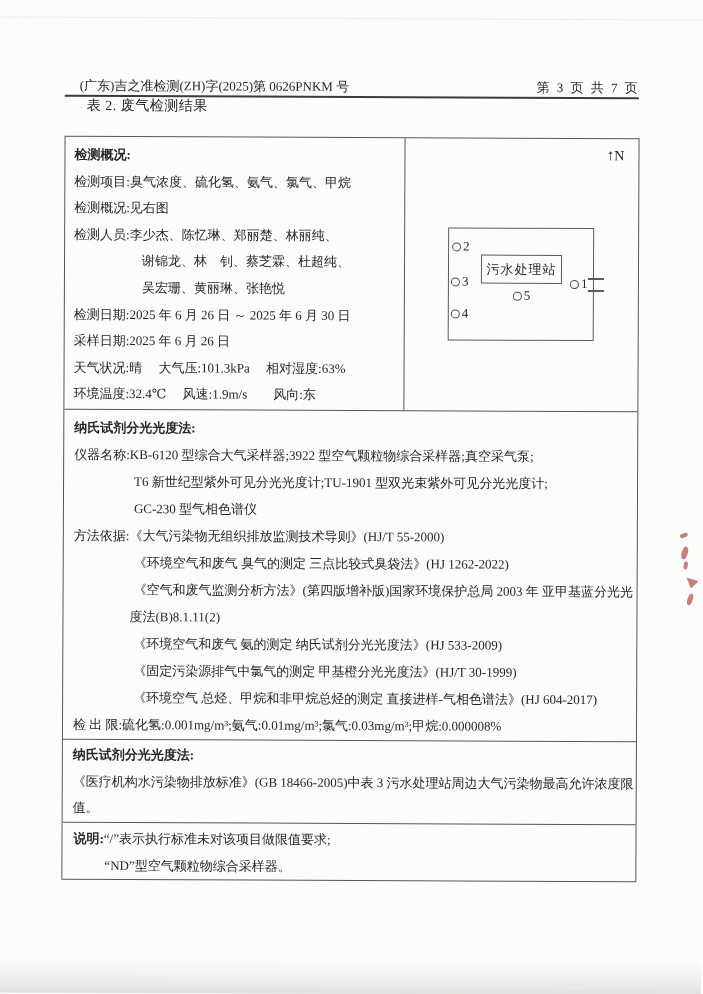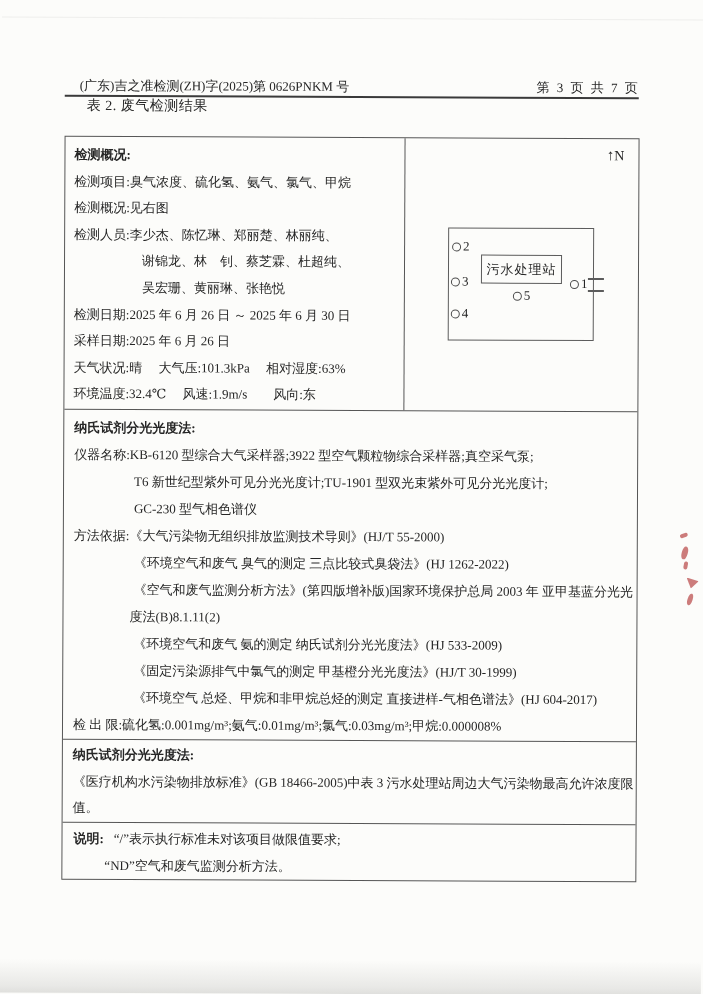--- a/index.html
+++ b/index.html
@@ -34,21 +34,21 @@
   .methods{padding-top:4px;}
   .methods .tline{height:27px;line-height:27px;padding-left:10px;}
   .methods .ind1{padding-left:70px;}
   .methods .ind2{padding-left:66px;}
   .standards{padding-top:2px;}
   .standards .tline{height:26.5px;line-height:26.5px;padding-left:10px;}
   .notes{padding-top:3px;}
   .notes .tline{height:26.5px;line-height:26.5px;padding-left:11px;}
   .notes .ind2{padding-left:42px;}
   .lbl{font-weight:700;text-align:right;}
-  .notes .lbl{margin-right:10px;}
+  .notes .lbl{}
 
   
   .north{position:absolute;right:14px;top:8px;font-size:14px;white-space:pre;}
   .north .arrow{font-size:15px;}
   .site-rect{position:absolute;left:43px;top:89px;width:144px;height:111px;border:1px solid #5c5c5c;}
   .station{position:absolute;left:32px;top:26px;width:81px;height:29px;border:1px solid #5c5c5c;
     font-size:13px;text-align:center;line-height:29px;letter-spacing:1px;box-sizing:border-box;font-family:Liberation Mono, monospace;}
   .pt{position:absolute;width:10px;height:10px;}
   .pt .circ{display:block;width:9px;height:9px;border:1.2px solid #4c4c4c;border-radius:50%;box-sizing:border-box;}
   .pt .num{position:absolute;left:11px;top:-4px;font-size:13px;line-height:15px;}
@@ -137,21 +137,21 @@
         <div class="tline ind1"><span>《环境空气 总烃、甲烷和非甲烷总烃的测定 直接进样-气相色谱法》(HJ 604-2017)</span></div>
         <div class="tline"><span>检 出 限:硫化氢:0.001mg/m³;氨气:0.01mg/m³;氯气:0.03mg/m³;甲烷:0.000008%</span></div>
       </div>
     <div class="row r3 standards">
         <div class="tline"><span class="lbl">纳氏试剂分光光度法:</span></div>
         <div class="tline"><span>《医疗机构水污染物排放标准》(GB 18466-2005)中表 3 污水处理站周边大气污染物最高允许浓度限</span></div>
         <div class="tline"><span>值。</span></div>
       </div>
     <div class="row r4 notes">
         <div class="tline"><span class="lbl">说明:</span><span>“/”表示执行标准未对该项目做限值要求;</span></div>
-        <div class="tline ind2"><span>“ND”空气和废气监测分析方法。</span></div>
+        <div class="tline ind2"><span>“ND”型空气颗粒物综合采样器。</span></div>
       </div>
   </div>
 
   <div class="stamp s1"></div>
   <div class="stamp s2"></div>
   <div class="stamp s3"></div>
   <div class="stamp s4"></div>
   <div class="stamp s5"></div>
 
   <div class="bottom-shade"></div>

